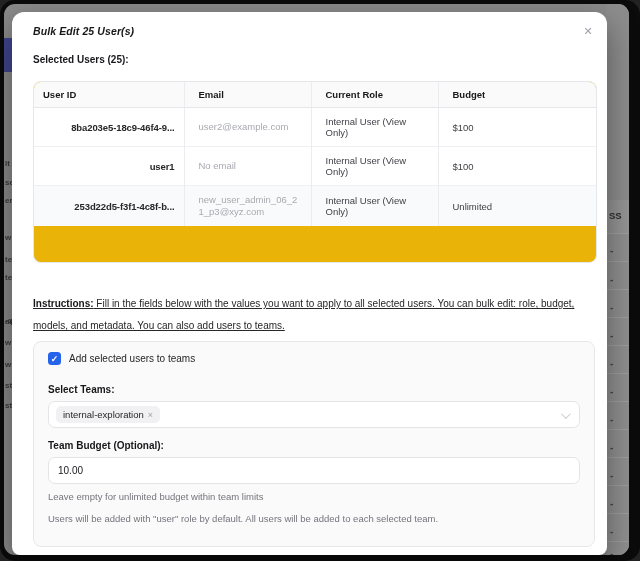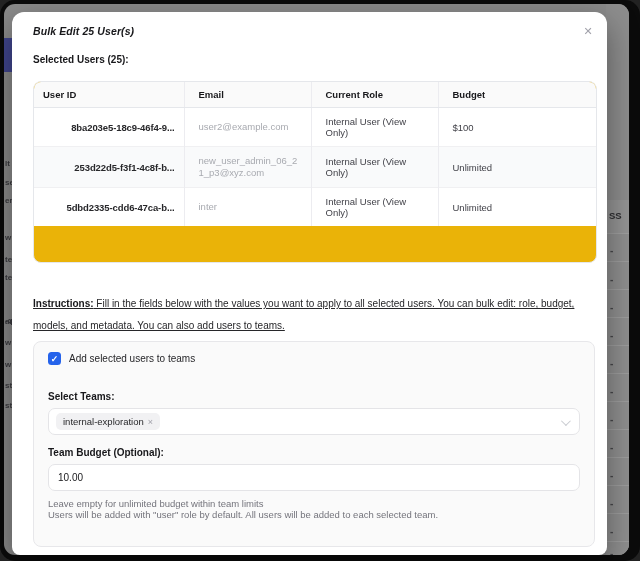--- a/index.html
+++ b/index.html
@@ -40,33 +40,33 @@
   .instr b { font-weight:700; color:#18181b; }
 
   .team-box { position:absolute; left:21px; top:329px; width:562px; height:206px; background:#fafafa;
       border:1px solid #e7e7ea; border-radius:8px; overflow:hidden; }
   .team-hdr { padding:10px 15px 8px 15px; font-size:10px; font-weight:700; color:#18181b; border-bottom:1px solid #ececee; }
   .team-body { padding:10px 14px; }
   .cb-row { display:flex; align-items:center; gap:8px; }
   .checkbox { width:13px; height:13px; border-radius:3.5px; background:#2563eb; color:#fff; font-size:9px;
       display:flex; align-items:center; justify-content:center; font-weight:700; cursor:pointer; flex:0 0 auto; }
   .cb-label { font-size:10px; color:#27272a; }
-  .field-label { margin-top:26px; font-size:10px; font-weight:700; color:#18181b; }
+  .field-label { margin-top:19px; font-size:10px; font-weight:700; color:#18181b; }
   .select-ctl { position:relative; margin-top:6px; height:27px; background:#fff; border:1px solid #e4e4e7;
       border-radius:7px; display:flex; align-items:center; padding:0 26px 0 7px; cursor:pointer; }
   .tag { display:inline-flex; align-items:center; gap:4px; background:#f1f1f3; border-radius:5px;
       padding:3px 7px; font-size:9.5px; color:#27272a; }
   .tag-x { color:#a1a1aa; font-size:9px; cursor:pointer; }
   .chevron { position:absolute; right:11px; top:10px; width:7px; height:7px; border-right:1.4px solid #c9ccd1;
       border-bottom:1.4px solid #c9ccd1; transform:rotate(45deg) translateY(-2px); }
   .budget-label { margin-top:12px; }
   .text-input { margin-top:6px; width:100%; height:27px; background:#fff; border:1px solid #e4e4e7;
       border-radius:7px; font-size:10px; color:#18181b; padding:0 9px; font-family:"Liberation Sans", sans-serif; }
   .helper { margin-top:7px; font-size:9.5px; color:#74747c; }
-  .note { font-size:9.5px; color:#74747c; }
+  .note { margin-top:11px; font-size:9.5px; color:#74747c; }
 </style>
 </head>
 <body>
 
 <div class="frame">
   <div class="page">
     <div class="indigo-block"></div>
     <div id="left-frags">
         <span class="left-frag" style="top: 155px;">lt</span>
         <span class="left-frag" style="top: 174px;">se</span>
@@ -117,29 +117,29 @@
               <th>Budget</th>
             </tr>
         </thead>
         <tbody id="table-body">
             <tr>
               <td class="uid">8ba203e5-18c9-46f4-9...</td>
               <td class="email">user2@example.com</td>
               <td class="role">Internal User (View Only)</td>
               <td class="budget">$100</td>
             </tr>
+            <tr>
+              <td class="uid">user1</td>
+              <td class="email">No email</td>
+              <td class="role">Internal User (View Only)</td>
+              <td class="budget">$100</td>
+            </tr>
             <tr class="alt">
               <td class="uid">253d22d5-f3f1-4c8f-b...</td>
               <td class="email">new_user_admin_06_21_p3@xyz.com</td>
-              <td class="role">Internal User (View Only)</td>
-              <td class="budget">Unlimited</td>
-            </tr>
-            <tr>
-              <td class="uid">5dbd2335-cdd6-47ca-b...</td>
-              <td class="email">inter</td>
               <td class="role">Internal User (View Only)</td>
               <td class="budget">Unlimited</td>
             </tr>
           </tbody>
       </table>
     </div>
 
     <div class="instr">
       <b>Instructions:</b><span> Fill in the fields below with the values you want to apply to all selected users. You can bulk edit: role, budget, models, and metadata. You can also add users to teams.</span>
     </div>

